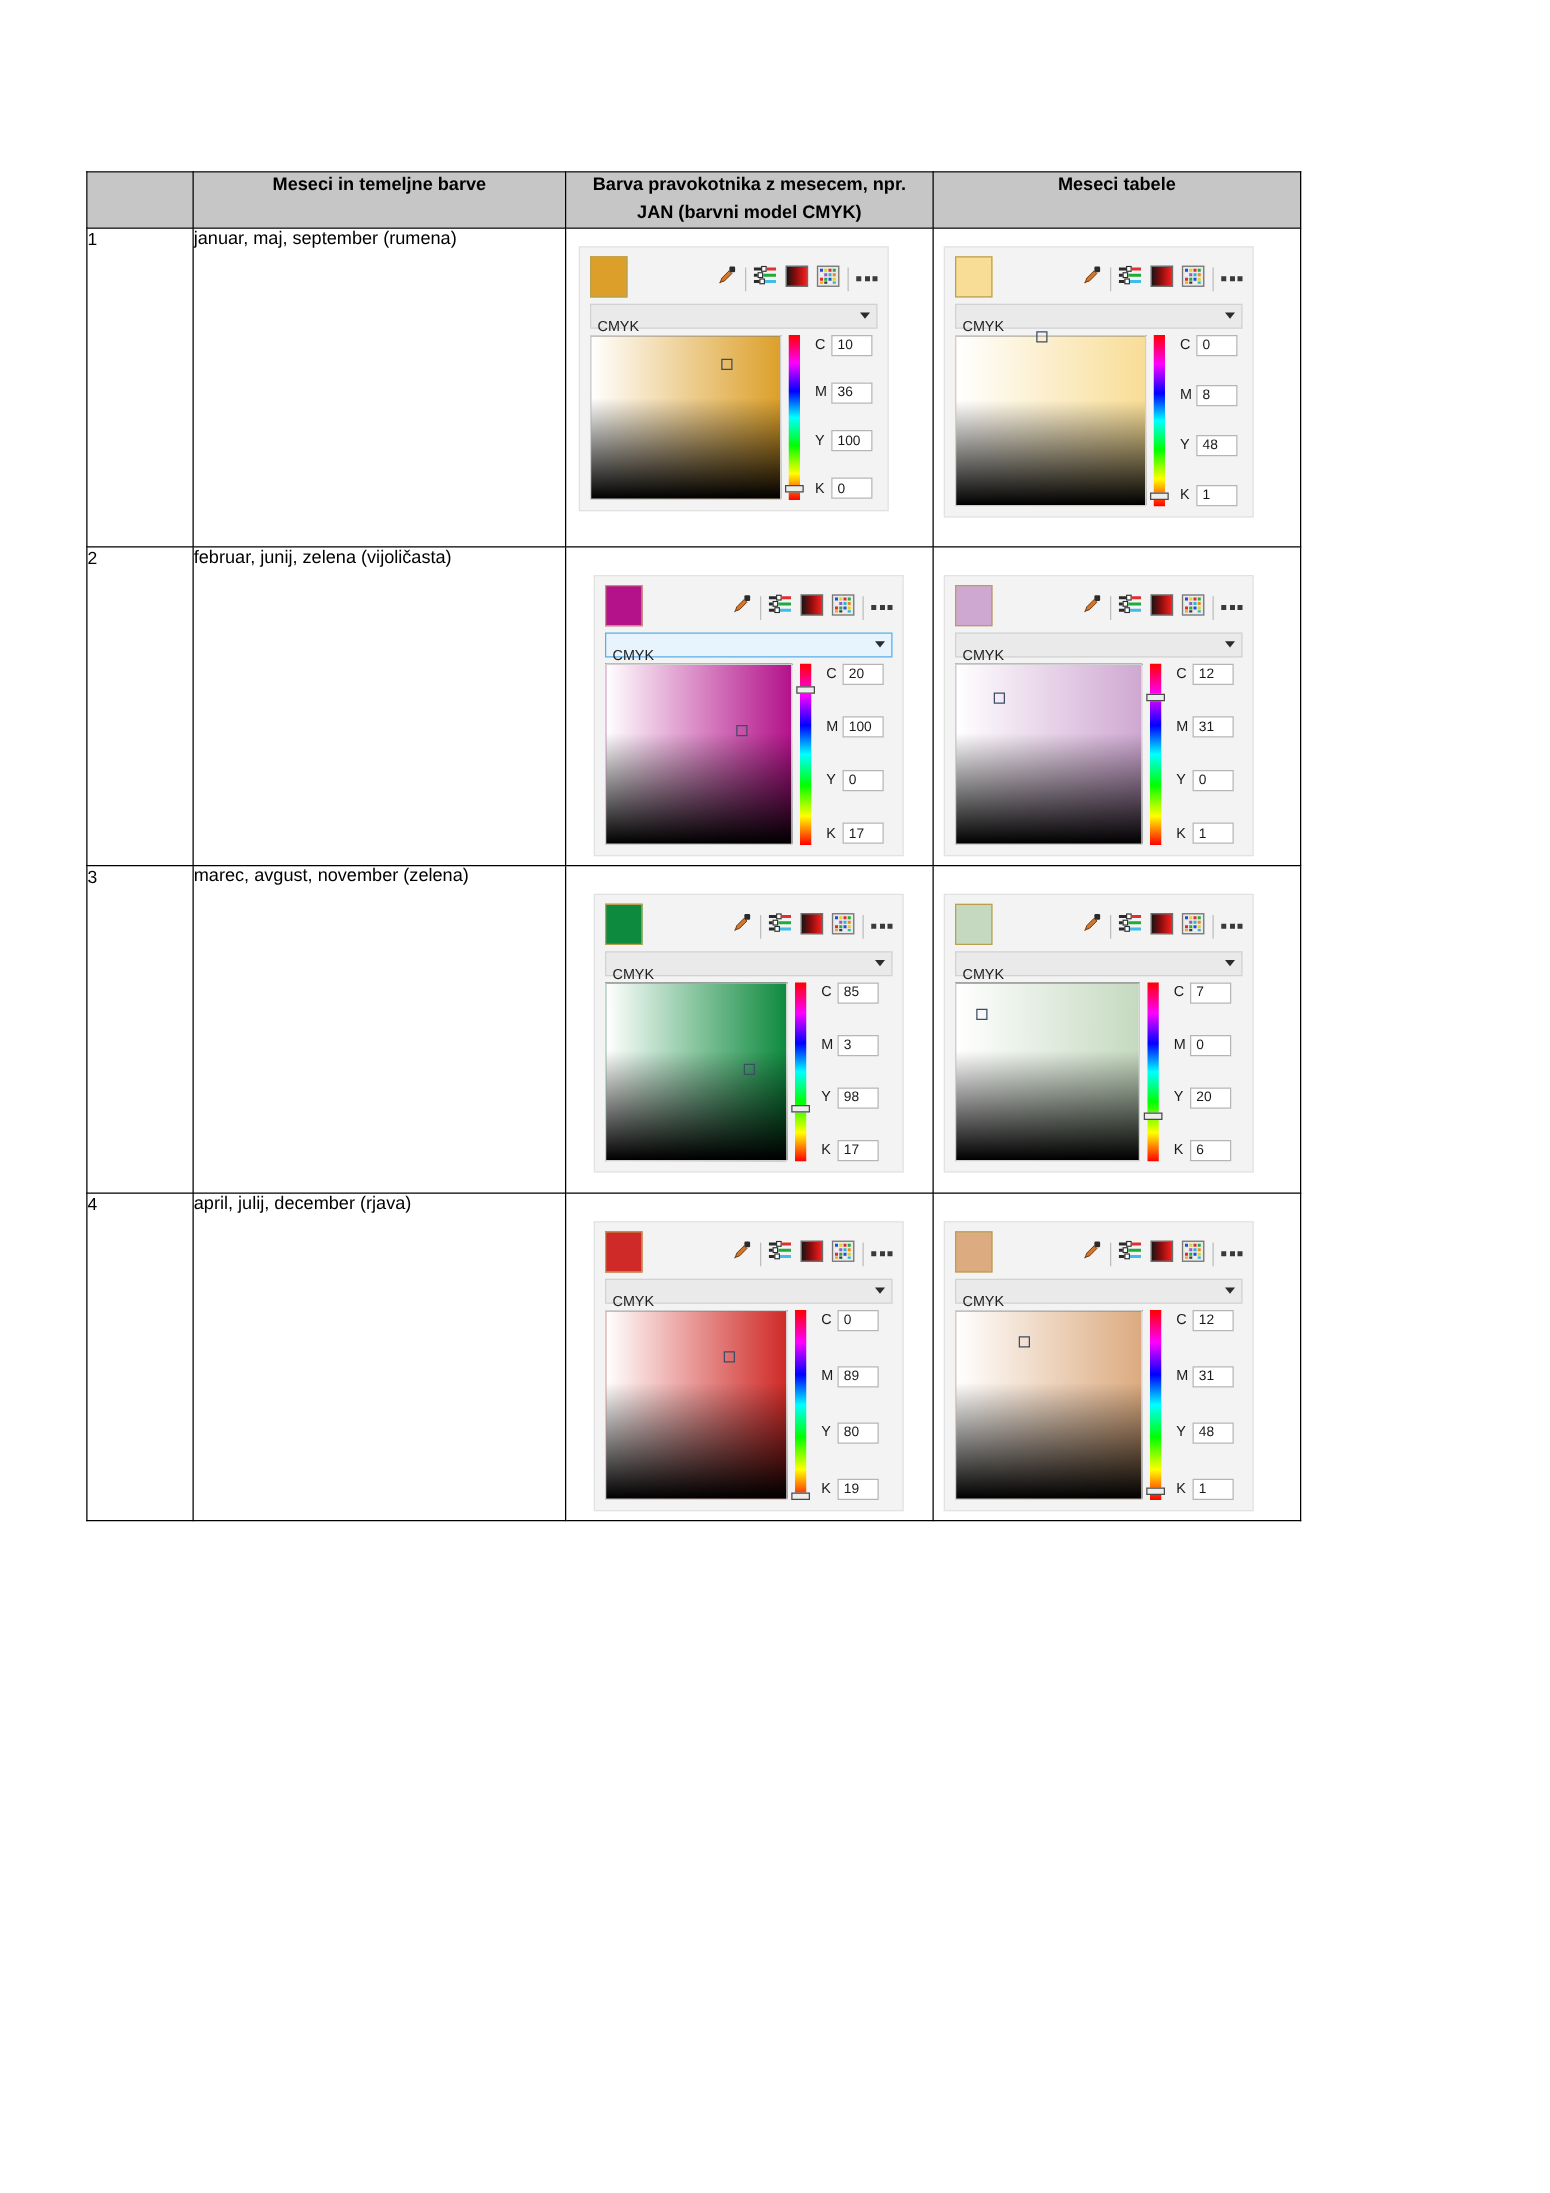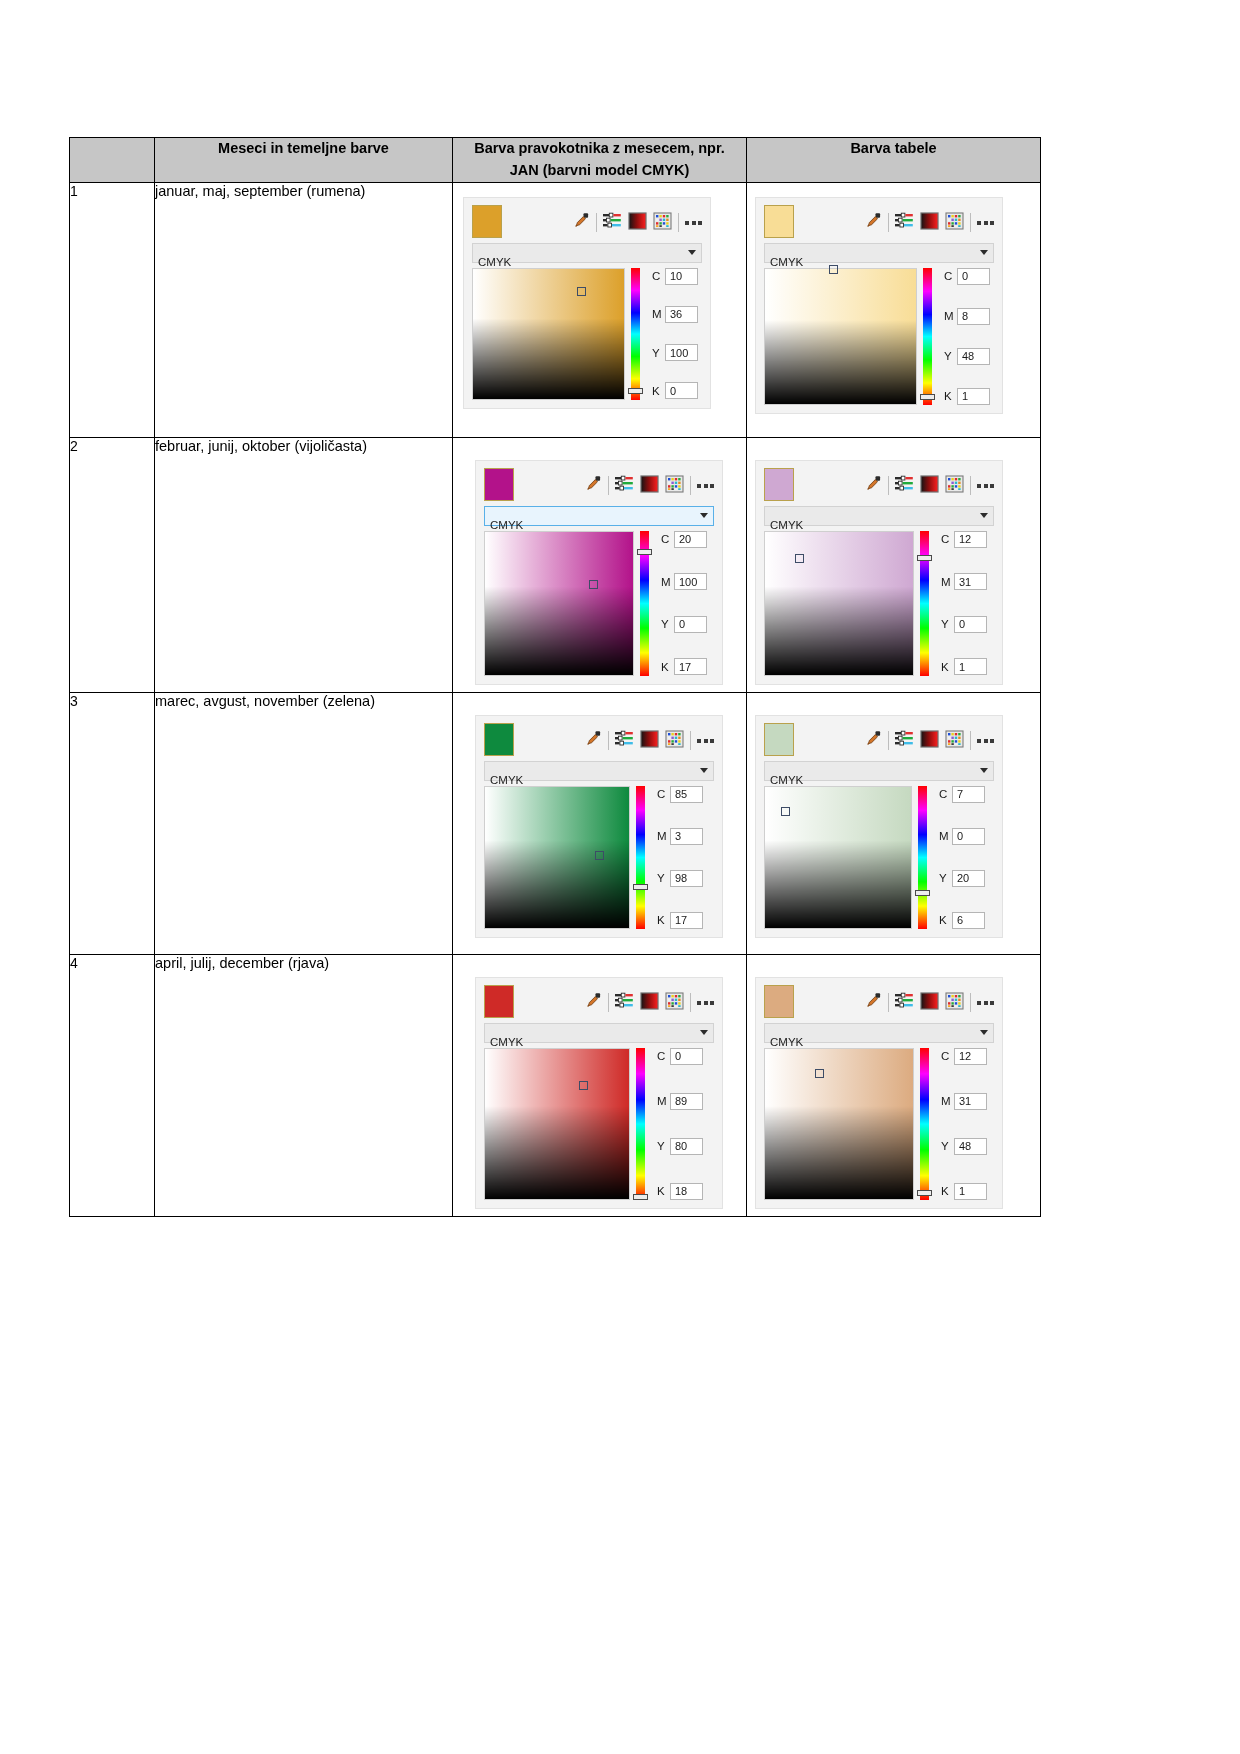--- a/index.html
+++ b/index.html
@@ -58,21 +58,21 @@
     </colgroup>
     <thead>
       <tr>
         <th></th>
         <th>Meseci in temeljne barve</th>
         <th>
           <span>Barva pravokotnika z mesecem, npr.</span>
           <br>
           <span>JAN (barvni model CMYK)</span>
         </th>
-        <th>Barva tabele</th>
+        <th>Meseci tabele</th>
       </tr>
     </thead>
     <tbody id="tbody">
         <tr style="height:255px;">
     <td class="cell-num">1</td>
     <td class="cell-desc">januar, maj, september (rumena)</td>
     <td class="cell-pick">
       <div class="rowwrap" style="padding:14px 0 0 10px;">
 
   <div class="picker" style="width:248px;">
@@ -272,21 +272,21 @@
           <span class="box">1</span>
         </div>
       </div>
     </div>
   </div>
       </div>
     </td>
   </tr>
         <tr style="height:255px;">
     <td class="cell-num">2</td>
-    <td class="cell-desc">februar, junij, oktober (vijoličasta)</td>
+    <td class="cell-desc">februar, junij, zelena (vijoličasta)</td>
     <td class="cell-pick">
       <div class="rowwrap" style="padding:22px 0 0 22px;">
 
   <div class="picker" style="width:248px;">
     <div class="pk-top">
       <div class="swatch" style="background:#b3128a;"></div>
       <div class="pk-tools">
         <span class="ic">
   <svg width="17" height="17" viewBox="0 0 17 17">
     <rect x="10.5" y="1.2" width="4.6" height="4.6" rx="1" fill="#2b2b2b"></rect>
@@ -784,21 +784,21 @@
         <div class="fld">
           <span class="lbl">M</span>
           <span class="box">89</span>
         </div>
         <div class="fld">
           <span class="lbl">Y</span>
           <span class="box">80</span>
         </div>
         <div class="fld">
           <span class="lbl">K</span>
-          <span class="box">18</span>
+          <span class="box">19</span>
         </div>
       </div>
     </div>
   </div>
       </div>
     </td>
     <td class="cell-pick">
       <div class="rowwrap" style="padding:22px 0 0 8px;">
 
   <div class="picker" style="width:248px;">

